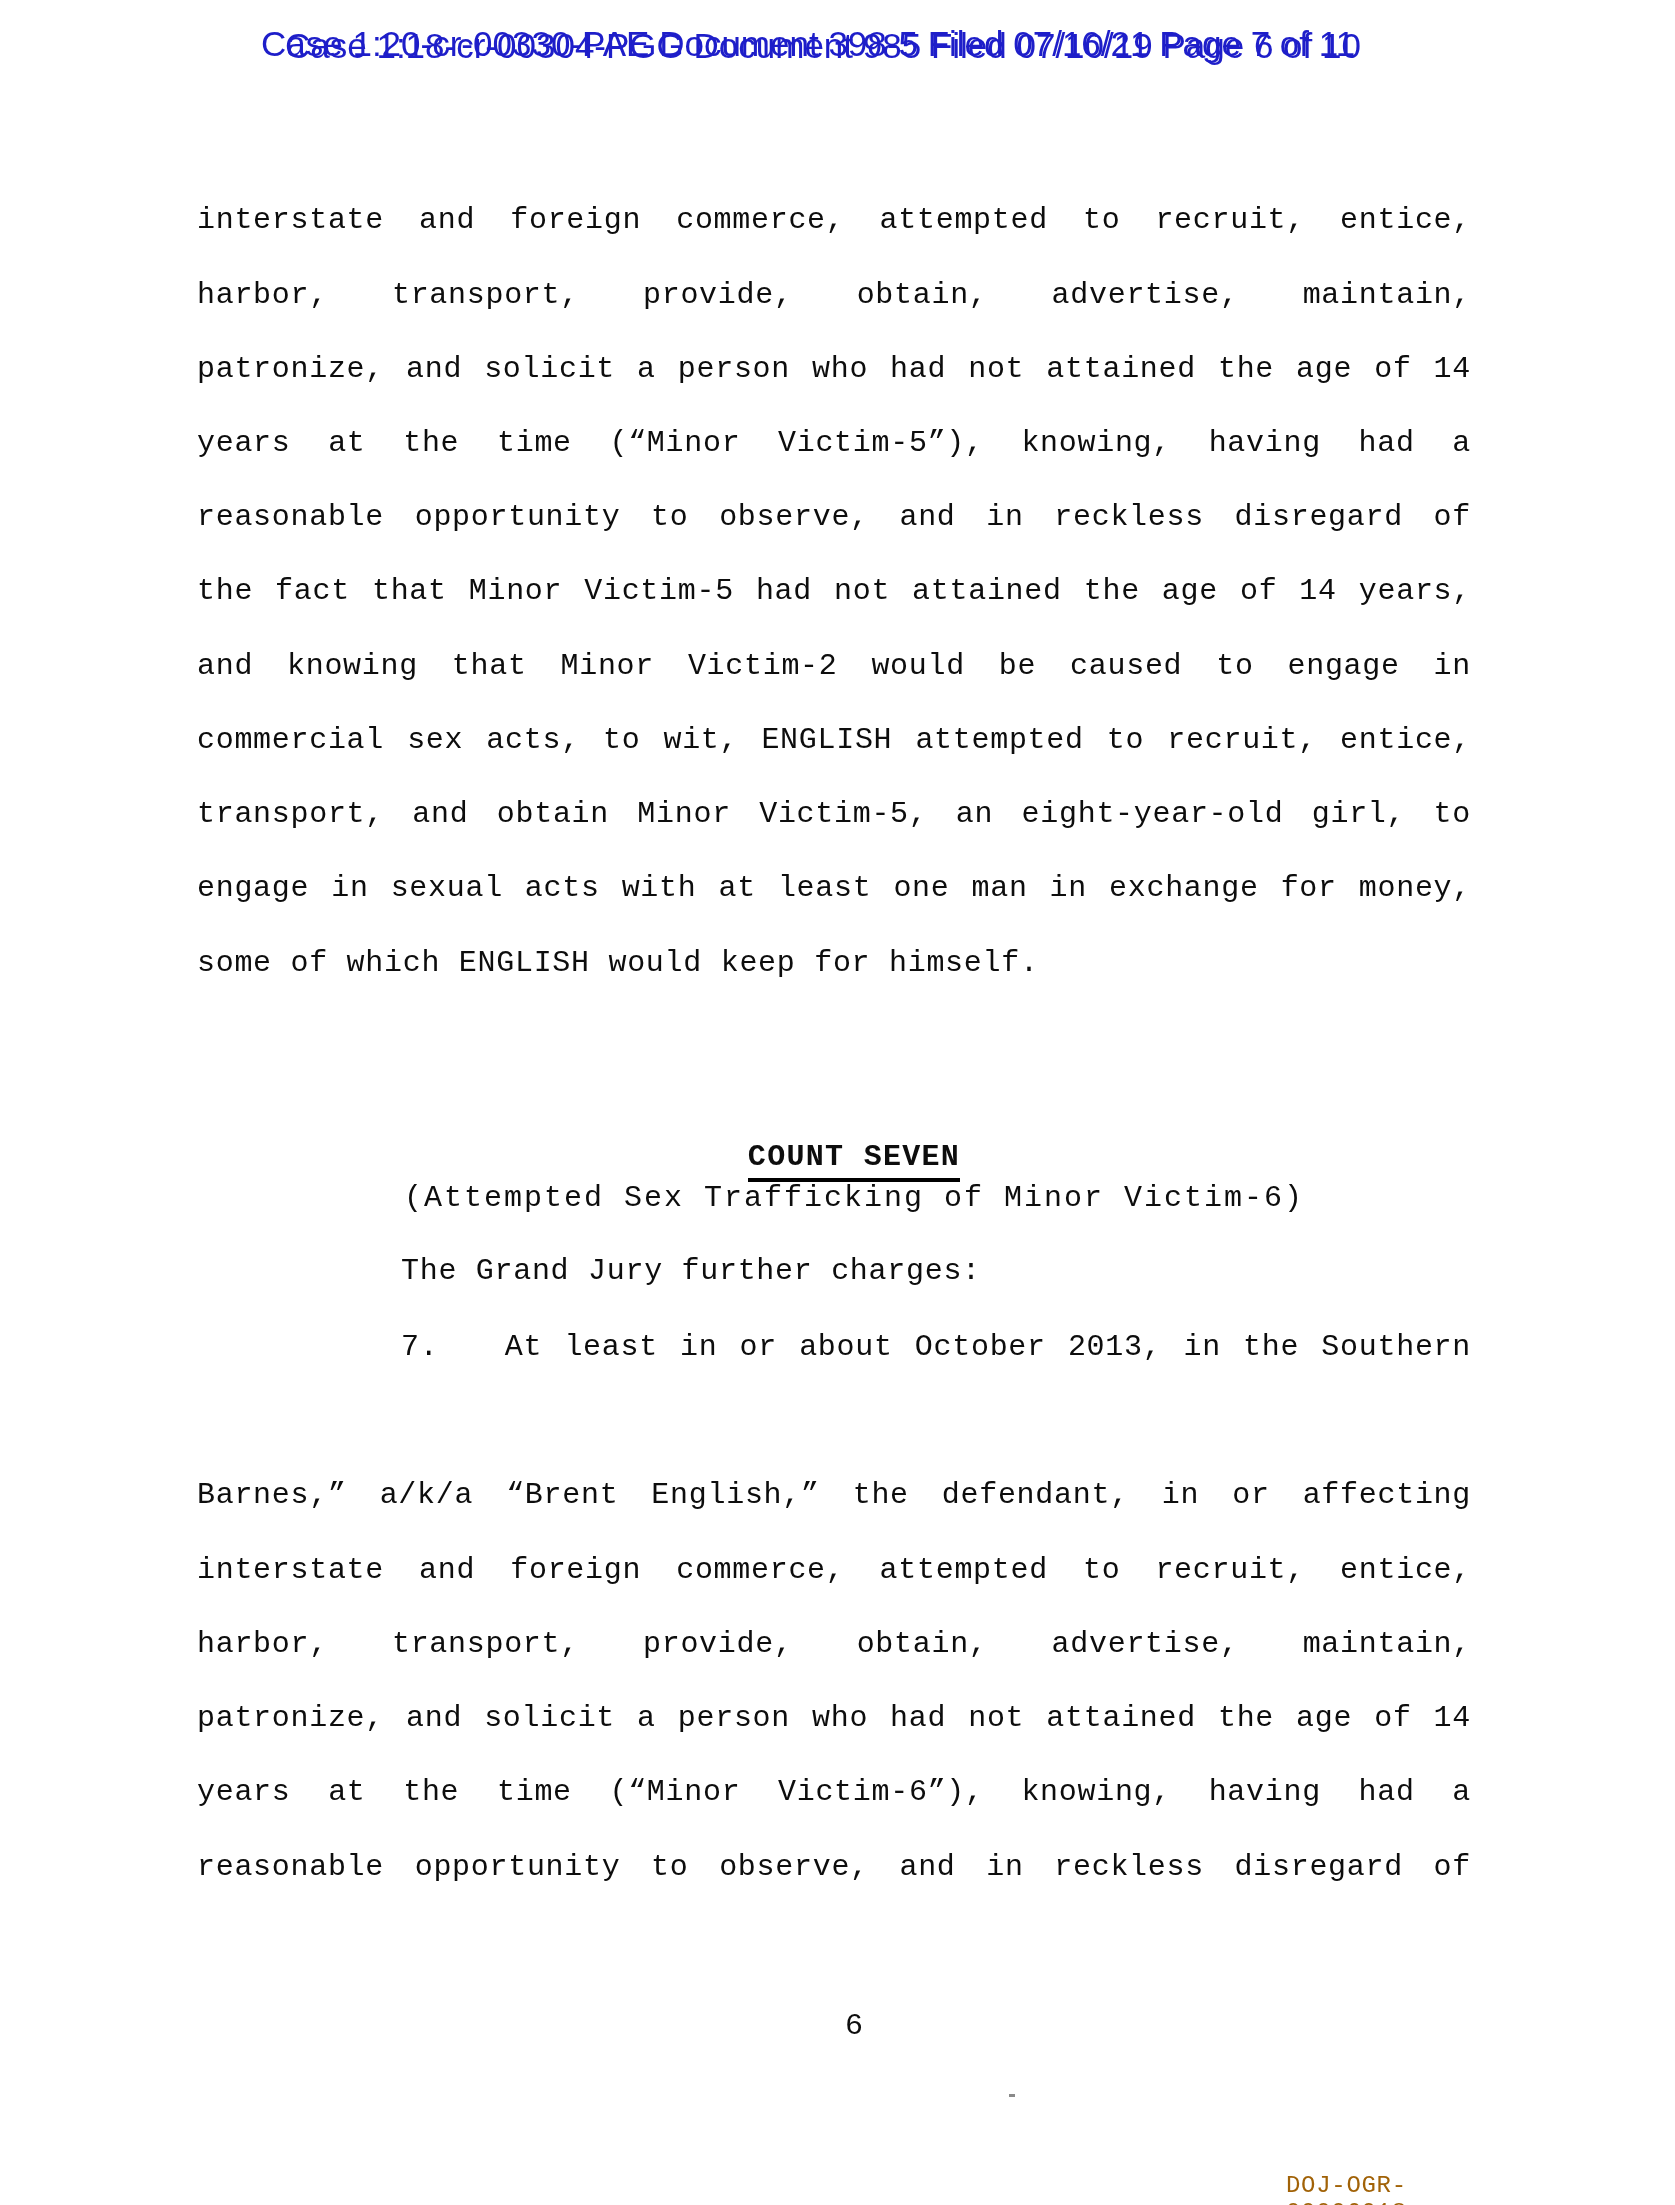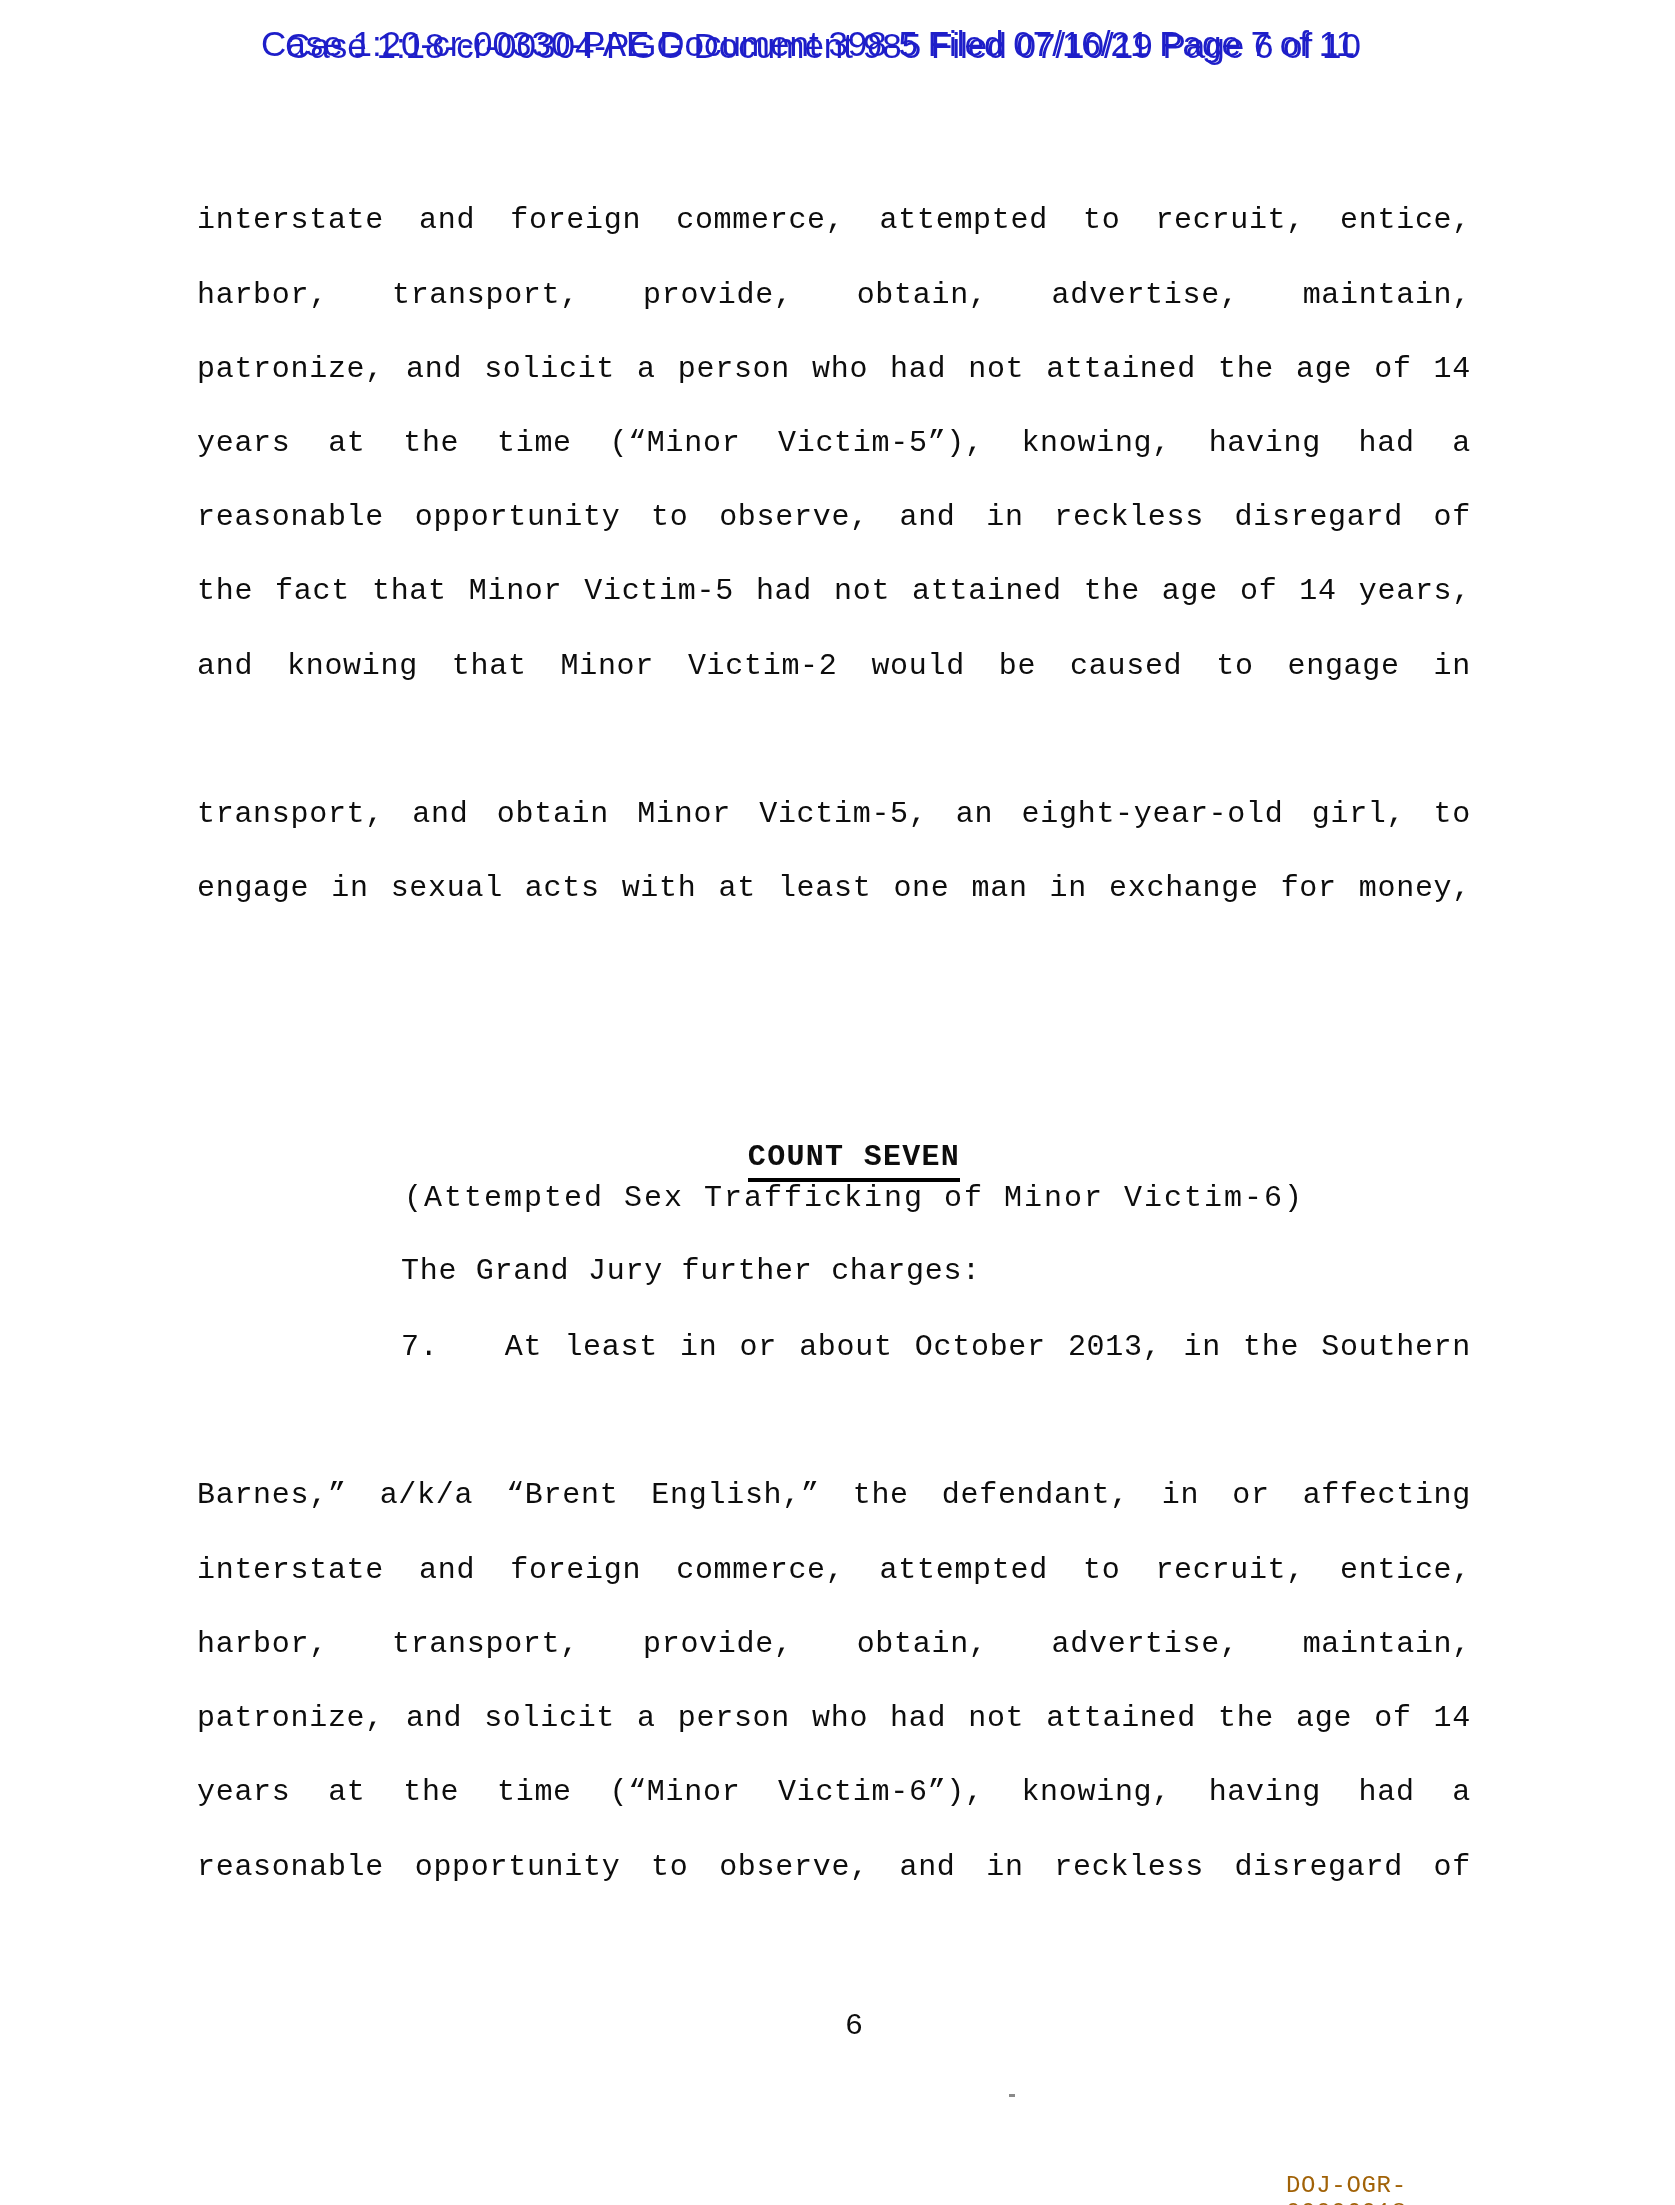--- a/index.html
+++ b/index.html
@@ -97,22 +97,24 @@
   <div class="stamp stamp-a">Case 1:20-cr-00330-PAE Document 398-5 Filed 07/16/21 Page 7 of 11</div>
   <div class="stamp stamp-b">Case 1:18-cr-00304-PGG Document 985 Filed 07/10/19 Page 6 of 10</div>
 
   <div class="bl j" style="top:183px">interstate and foreign commerce, attempted to recruit, entice,</div>
   <div class="bl j" style="top:258px">harbor, transport, provide, obtain, advertise, maintain,</div>
   <div class="bl j" style="top:332px">patronize, and solicit a person who had not attained the age of 14</div>
   <div class="bl j" style="top:406px">years at the time (“Minor Victim-5”), knowing, having had a</div>
   <div class="bl j" style="top:480px">reasonable opportunity to observe, and in reckless disregard of</div>
   <div class="bl j" style="top:554px">the fact that Minor Victim-5 had not attained the age of 14 years,</div>
   <div class="bl j" style="top:629px">and knowing that Minor Victim-2 would be caused to engage in</div>
+  <div class="bl j" style="top:703px">commercial sex acts, to wit, ENGLISH attempted to recruit, entice,</div>
   <div class="bl j" style="top:777px">transport, and obtain Minor Victim-5, an eight-year-old girl, to</div>
   <div class="bl j" style="top:851px">engage in sexual acts with at least one man in exchange for money,</div>
+  <div class="bl" style="top:926px">some of which ENGLISH would keep for himself.</div>
 
 
   <div class="centerrow count-wrap" style="top:1140px">
     <span class="count-heading">COUNT SEVEN</span>
   </div>
   <div class="centerrow count-sub" style="top:1181px">(Attempted Sex Trafficking of Minor Victim-6)</div>
 
   <div class="bl ind" style="top:1234px">The Grand Jury further charges:</div>
 
   <div class="bl j ind" style="top:1310px">7.&nbsp;&nbsp;&nbsp;At least in or about October 2013, in the Southern</div>

